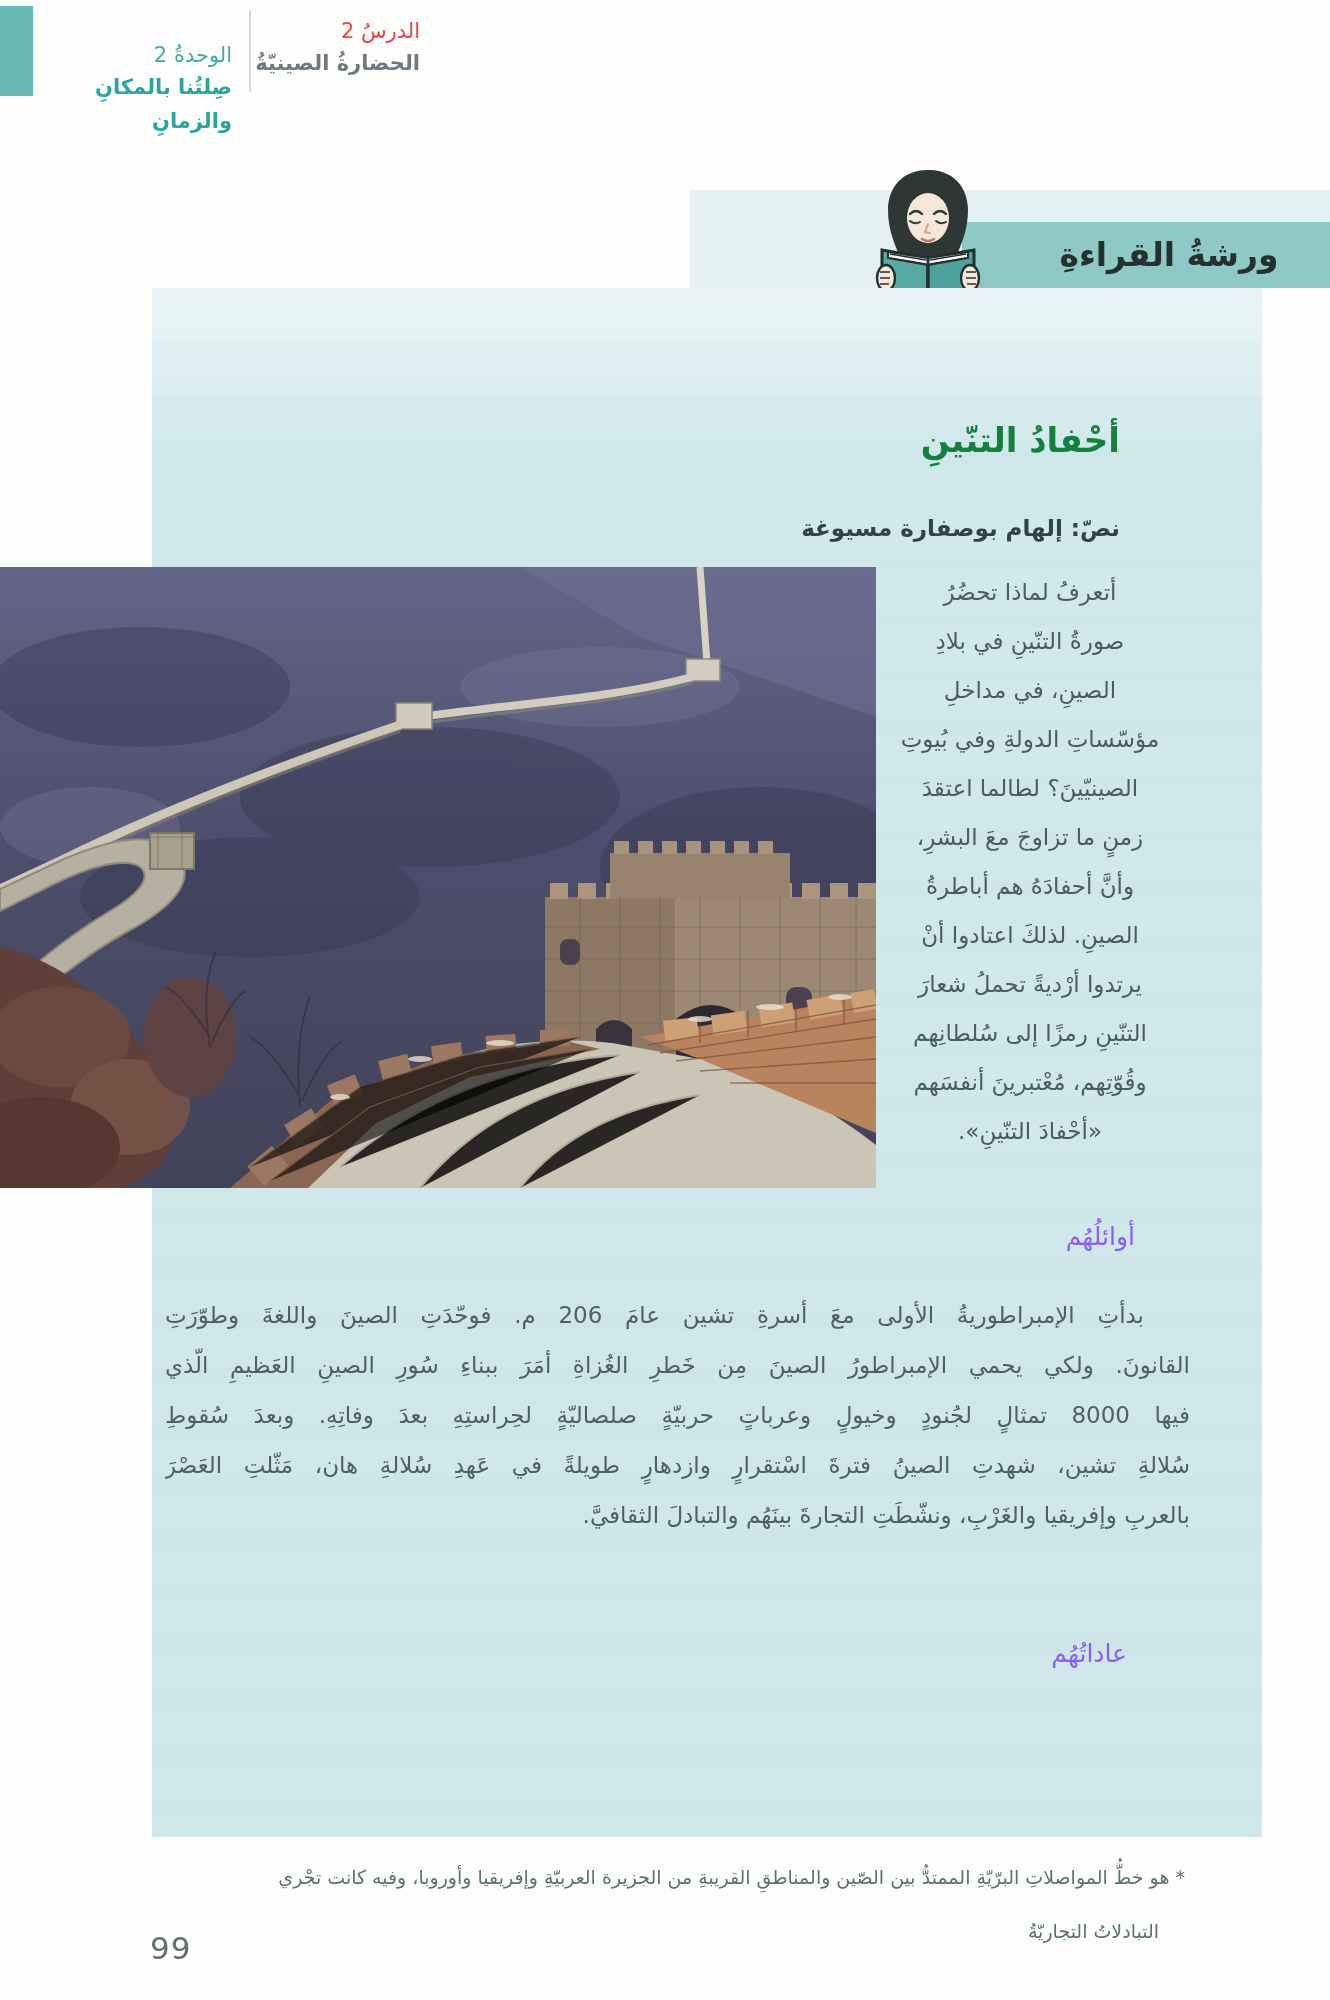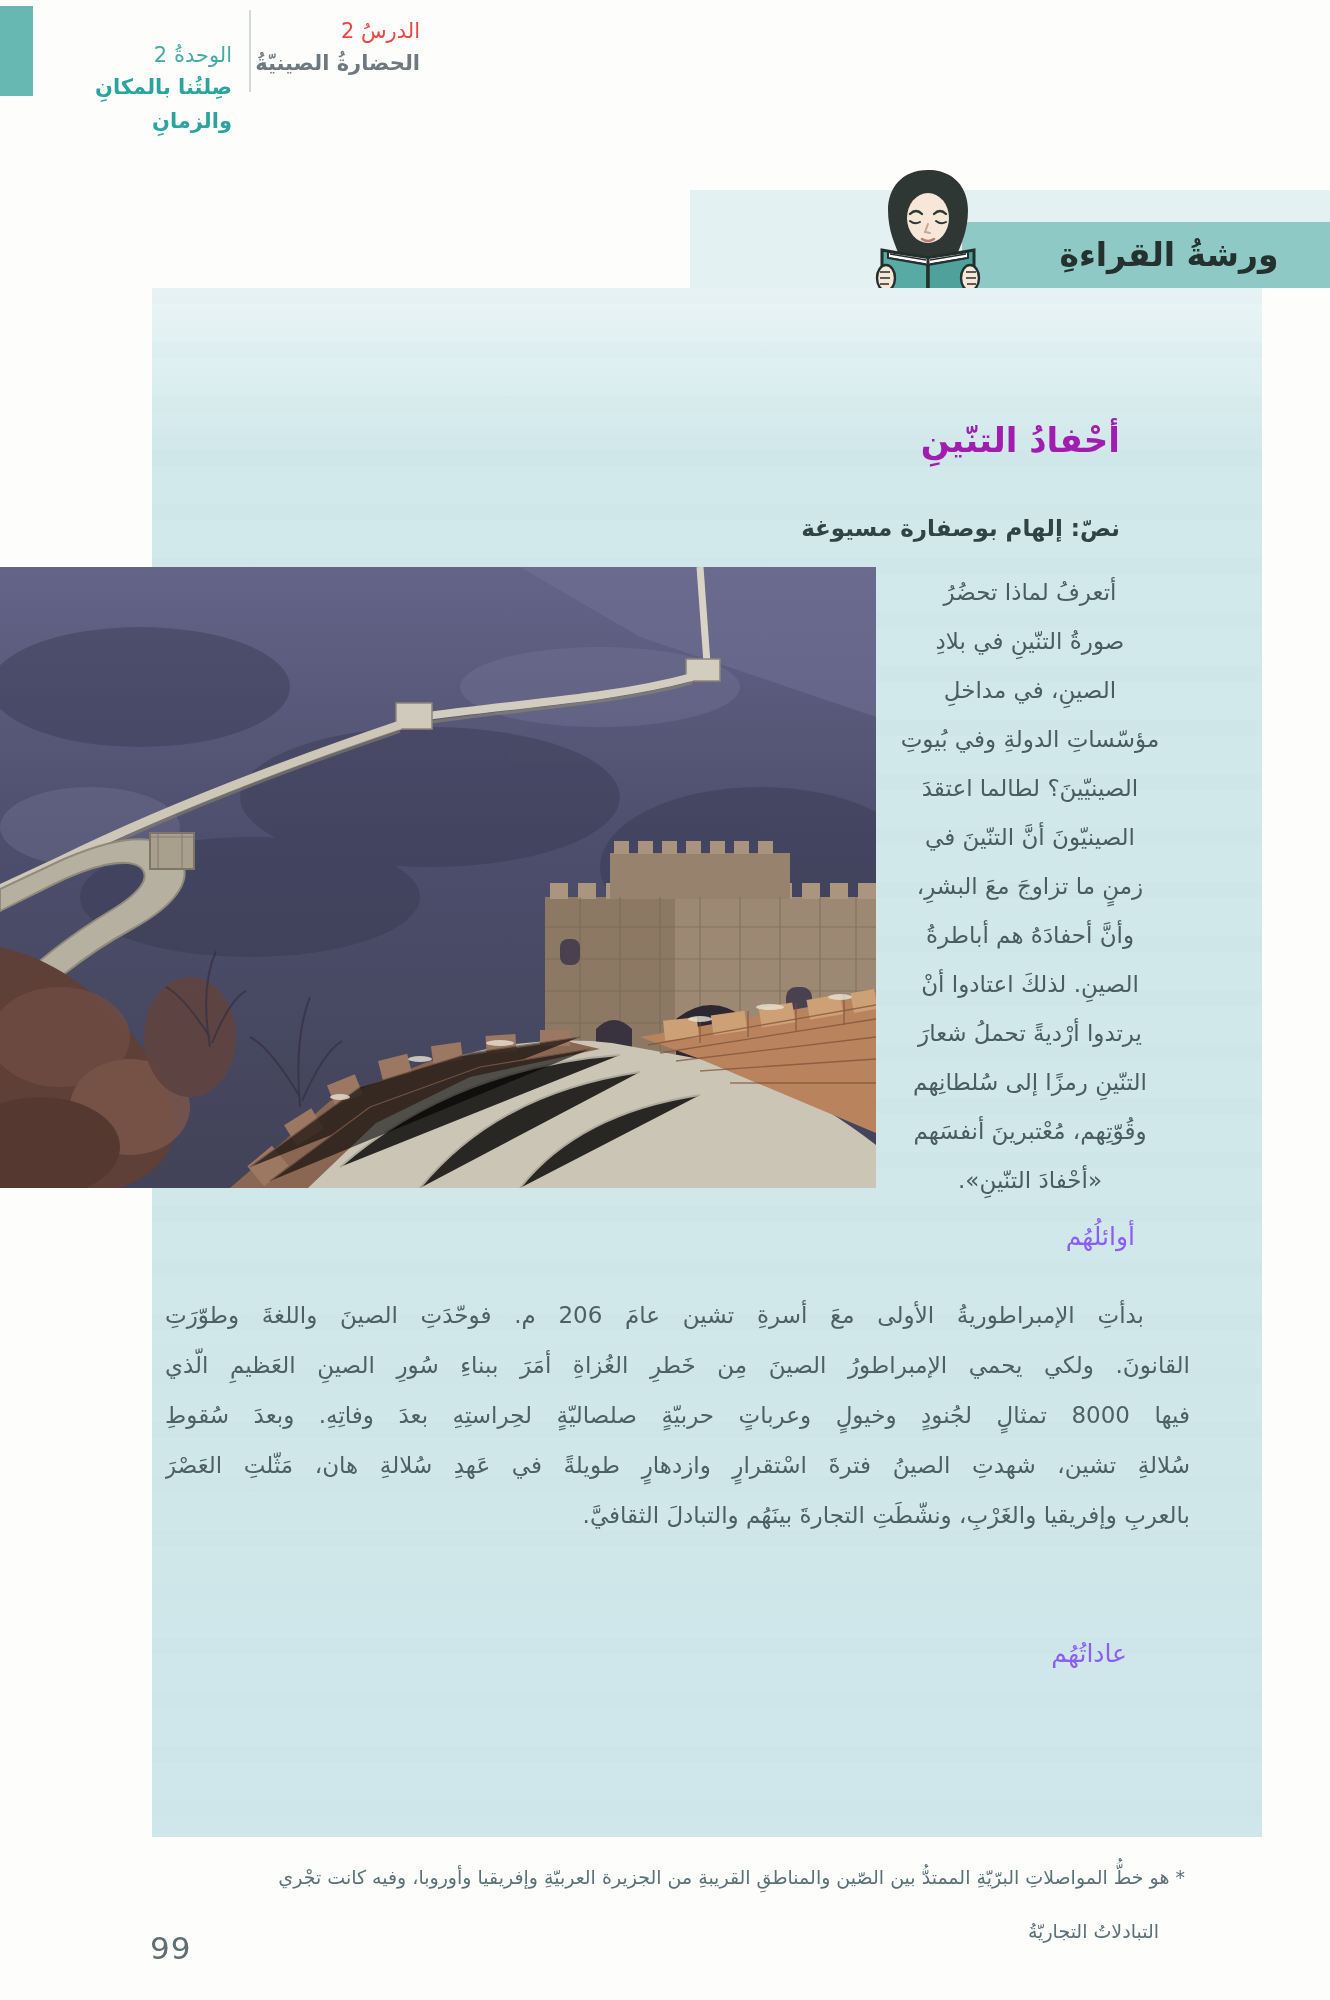--- a/index.html
+++ b/index.html
@@ -32,21 +32,21 @@
     background:linear-gradient(180deg,#eaf5f6 0px,#dceef0 95px,#d2e9eb 150px,#cfe7ea 100%);
   }
   .ghost{
     position:absolute;left:152px;top:288px;width:1110px;height:1549px;pointer-events:none;
     background:repeating-linear-gradient(180deg,rgba(130,165,170,0.055) 0px,rgba(130,165,170,0.055) 16px,rgba(255,255,255,0) 16px,rgba(255,255,255,0) 54px);
     opacity:.5;
   }
   
   .art-title{
     position:absolute;right:210px;top:420px;direction:rtl;
-    font-size:34px;font-weight:700;color:#a21caf;
+    font-size:34px;font-weight:700;color:#15803d;
   }
   .art-byline{
     position:absolute;right:210px;top:470px;direction:rtl;
     font-size:23px;font-weight:700;color:#2e4445;margin-top:45px;
   }
   .lead-col{position:absolute;left:878px;top:568px;width:304px;direction:rtl;}
   .lead-col .ln{
     height:49px;line-height:49px;text-align:center;
     font-size:23px;color:#495d60;white-space:nowrap;
   }
@@ -123,21 +123,20 @@
 
   <div class="art-title">أحْفادُ التنّينِ</div>
   <div class="art-byline">نصّ: إلهام بوصفارة مسيوغة</div>
 
   <div class="lead-col">
       <div class="ln ln-first">أتعرفُ لماذا تحضُرُ</div>
       <div class="ln">صورةُ التنّينِ في بلادِ</div>
       <div class="ln">الصينِ، في مداخلِ</div>
       <div class="ln">مؤسّساتِ الدولةِ وفي بُيوتِ</div>
       <div class="ln">الصينيّينَ؟ لطالما اعتقدَ</div>
-      <div class="ln">الصينيّونَ أنَّ التنّينَ في</div>
       <div class="ln">زمنٍ ما تزاوجَ معَ البشرِ،</div>
       <div class="ln">وأنَّ أحفادَهُ هم أباطرةُ</div>
       <div class="ln">الصينِ. لذلكَ اعتادوا أنْ</div>
       <div class="ln">يرتدوا أرْديةً تحملُ شعارَ</div>
       <div class="ln">التنّينِ رمزًا إلى سُلطانِهم</div>
       <div class="ln">وقُوّتِهم، مُعْتبرينَ أنفسَهم</div>
       <div class="ln ln-last">«أحْفادَ التنّينِ».</div>
     </div>
 
   <svg class="wall-photo" viewBox="0 0 876 621" preserveAspectRatio="none">

